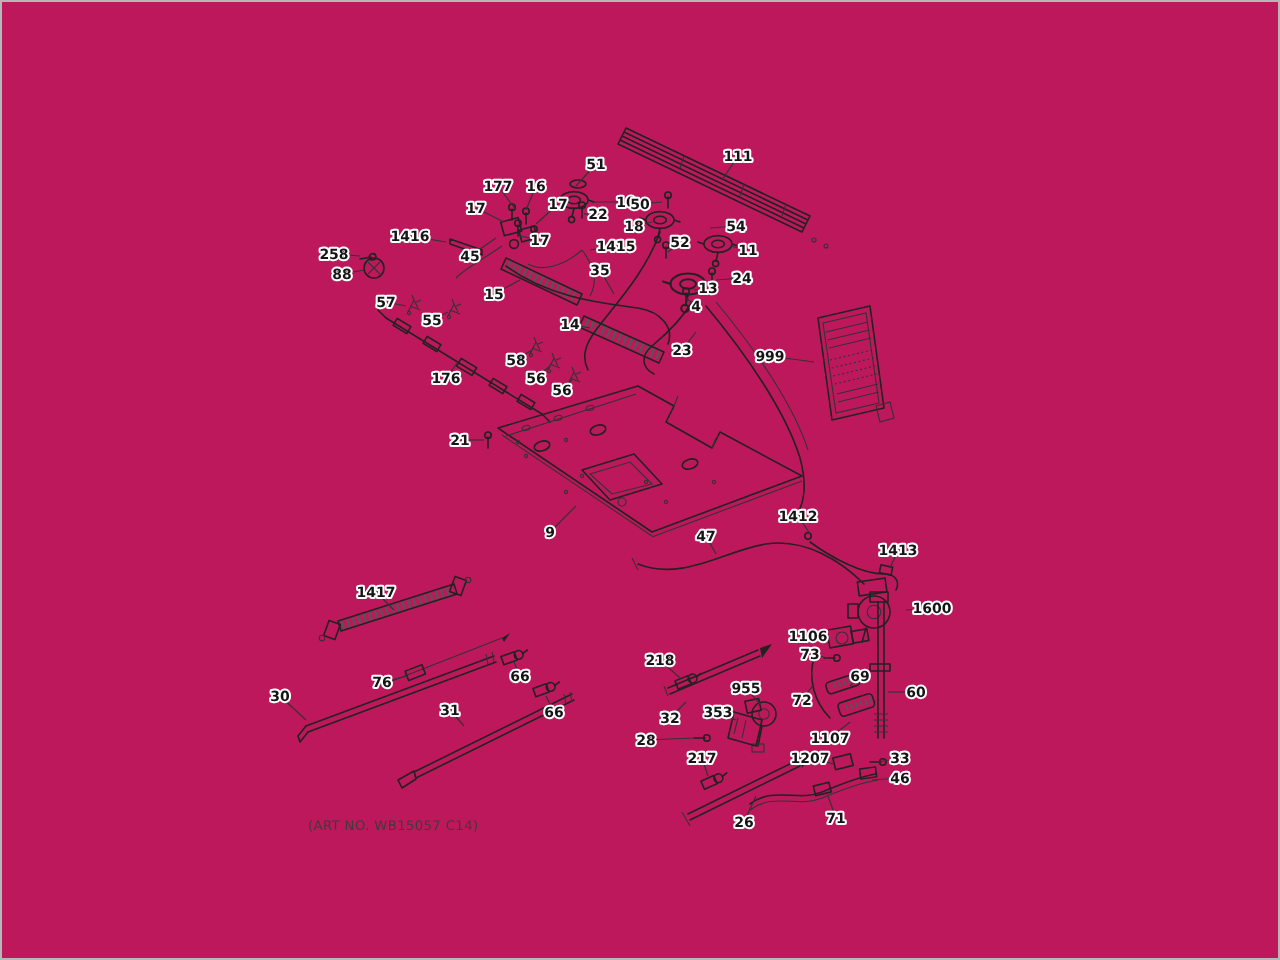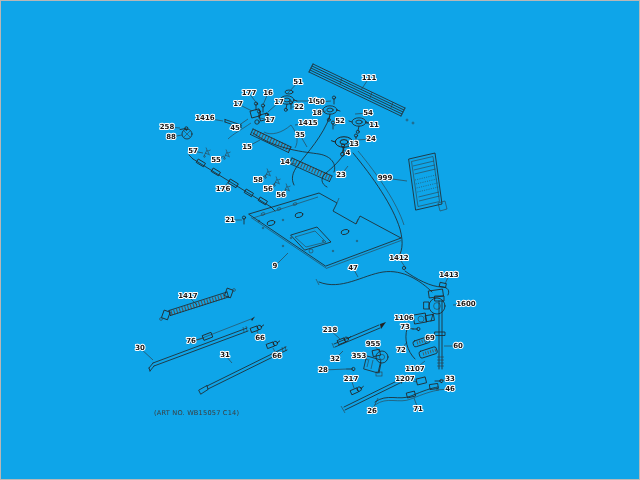--- a/index.html
+++ b/index.html
@@ -1,18 +1,18 @@
 <!DOCTYPE html>
 <html><head>
 <meta charset="utf-8">
 <style>
   html,body { margin:0; padding:0; background:#ffffff; }
   .page {
     position:relative; width:638px; height:478px;
-    border:1px solid #b7b7b7; background:#0ea5e9;
+    border:1px solid #b7b7b7; background:#be185d;
     font-family:"Liberation Sans", sans-serif;
     overflow:hidden;
   }
   svg { position:absolute; left:0; top:0; }
   .plbl {
     font-family:"DejaVu Sans", sans-serif;
     font-size:7px; font-weight:bold; fill:#151515;
     paint-order:stroke; stroke:#ffffff; stroke-width:2px; stroke-linejoin:round;
     text-anchor:middle;
   }

